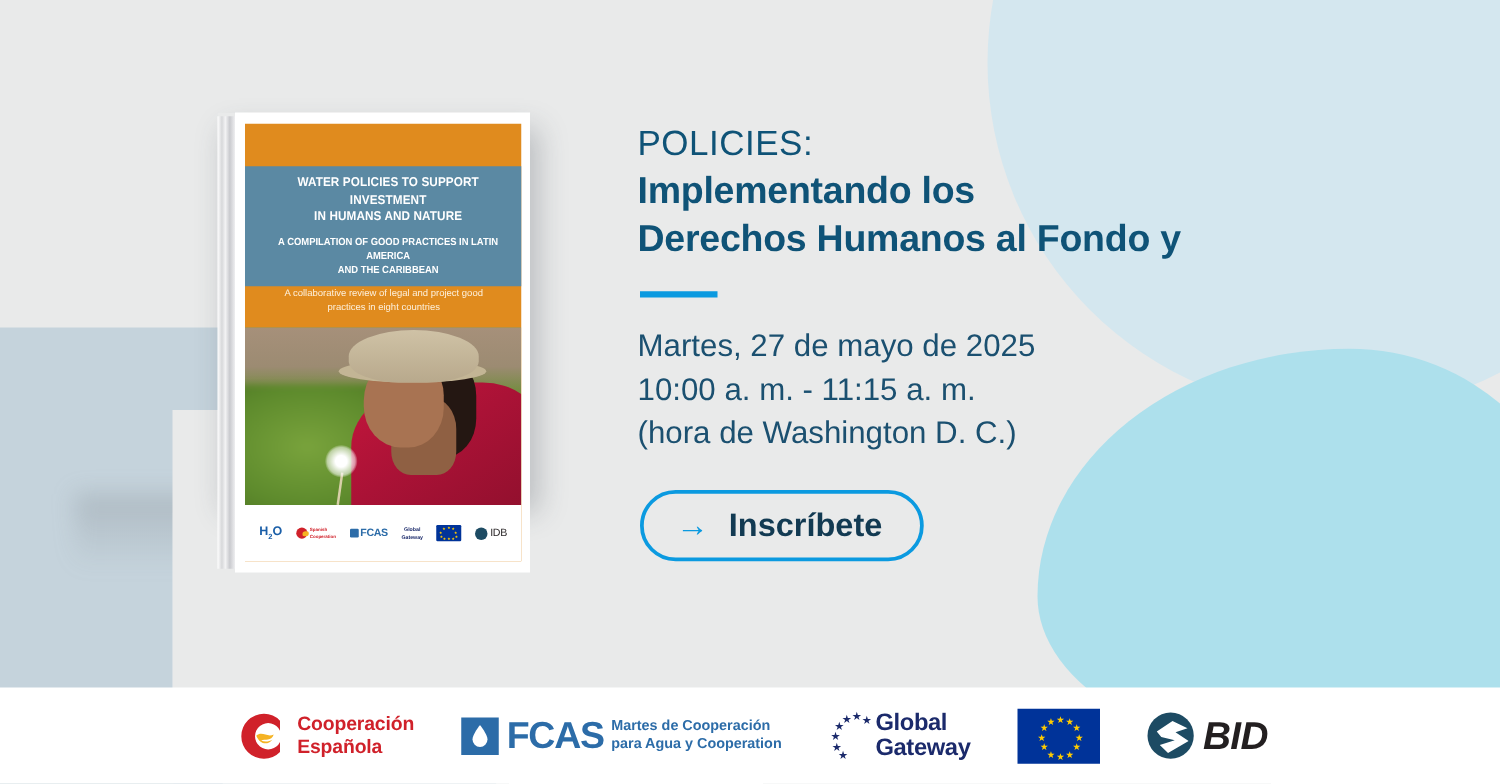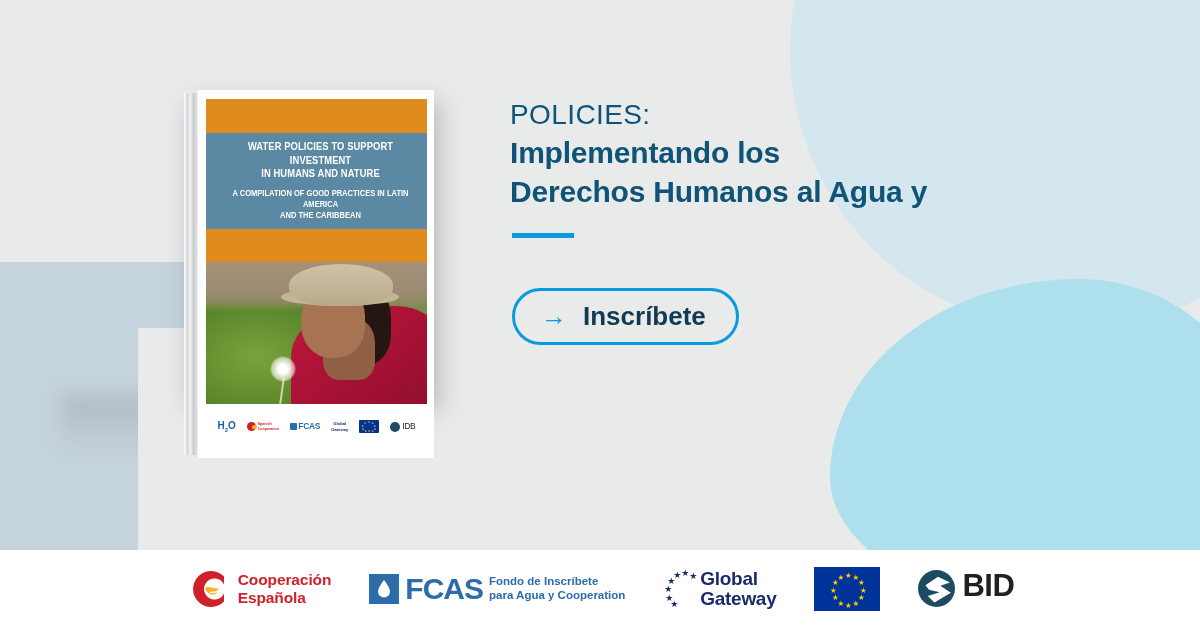--- a/index.html
+++ b/index.html
@@ -157,21 +157,21 @@
     position: relative;
   }
   .eu-star {
     position: absolute;
     color: #ffcc00;
     font-size: 7.5px;
     line-height: 1;
   }
 
   
-  .logo-bid { display: flex; gap: 7px; }
+  .logo-bid { display: flex; align-items: center; gap: 7px; font-style: italic; }
   .bid-mark {
     width: 37px; height: 37px;
     border-radius: 50%;
     background: #1d4b63;
     position: relative;
     overflow: hidden;
   }
   .bid-mark::before {
     content: "";
     position: absolute;
@@ -184,21 +184,21 @@
     color: #231f20;
     font-weight: bold;
     font-size: 31px;
     letter-spacing: -.5px;
     line-height: 1;
   }
 
   
   .book {
     position: absolute;
-    left: 184px;
+    left: 174px;
     top: 90px;
     width: 250px;
     height: 308px;
     z-index: 6;
     box-shadow: 6px 12px 22px rgba(60,70,80,.28);
   }
   .book-pages {
     position: absolute;
     left: 0; top: 3px;
     width: 14px; height: 362px;
@@ -449,20 +449,21 @@
           <div class="cover-title">
             <div>WATER POLICIES TO SUPPORT INVESTMENT</div>
             <div>IN HUMANS AND NATURE</div>
           </div>
           <div class="cover-subtitle">
             <div>A COMPILATION OF GOOD PRACTICES IN LATIN AMERICA</div>
             <div>AND THE CARIBBEAN</div>
           </div>
         </div>
 
+        <div class="cover-blurb">A collaborative review of legal and project good practices in eight countries</div>
 
         <div class="cover-photo">
           <div class="photo-ground"></div>
           <div class="photo-grass"></div>
           <div class="photo-shawl"></div>
           <div class="photo-hair"></div>
           <div class="photo-neck"></div>
           <div class="photo-face"></div>
           <div class="photo-hat-brim"></div>
           <div class="photo-hat"></div>
@@ -506,25 +507,30 @@
         </div>
 
       </div>
     </div>
   </div>
 
   <div class="content">
     <div class="kicker">POLICIES:</div>
     <div class="headline">
       <div>Implementando los</div>
-      <div>Derechos Humanos al Agua y</div>
+      <div>Derechos Humanos al Fondo y</div>
     </div>
 
     <div class="rule"></div>
 
+    <div class="datetime">
+      <div>Martes, 27 de mayo de 2025</div>
+      <div>10:00 a. m. - 11:15 a. m.</div>
+      <div>(hora de Washington D. C.)</div>
+    </div>
 
     <button class="cta">
       <span class="cta-arrow">→</span>
       <span class="cta-label">Inscríbete</span>
     </button>
   </div>
 
   <div class="footer-band">
     <div class="footer-logos">
 
@@ -540,21 +546,21 @@
       </div>
 
       <div class="logo-fcas">
         <span class="fcas-mark">
           <svg width="14" height="18" viewBox="0 0 14 18">
             <path d="M7 0 C7 0 1 7.5 1 11.5 A6 6 0 0 0 13 11.5 C13 7.5 7 0 7 0 Z" fill="#ffffff"></path>
           </svg>
         </span>
         <span class="fcas-word">FCAS</span>
         <span class="fcas-sub">
-          <div>Fondo de Inscríbete</div>
+          <div>Martes de Cooperación</div>
           <div>para Agua y Cooperation</div>
         </span>
       </div>
 
       <div class="logo-gg">
         <div class="gg-stars">
           <span style="left:18px;top:0px">★</span>
           <span style="left:26px;top:3px">★</span>
           <span style="left:10px;top:2px">★</span>
           <span style="left:4px;top:8px">★</span>

